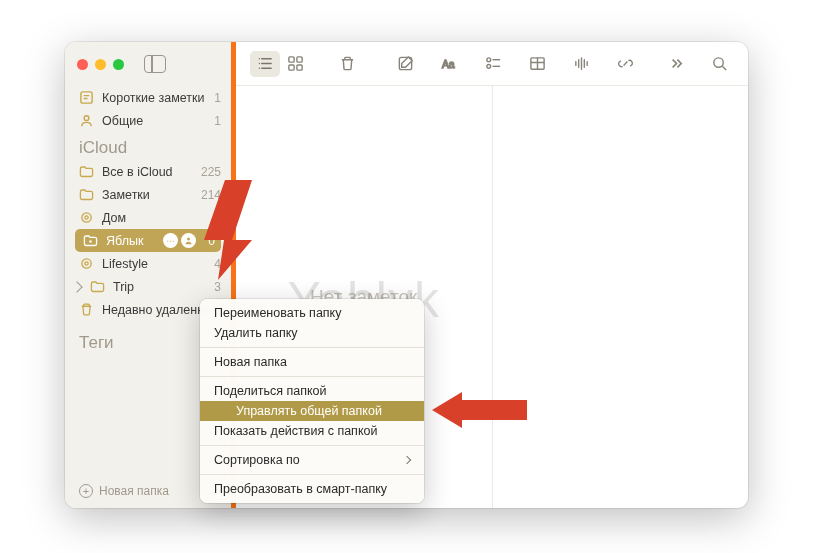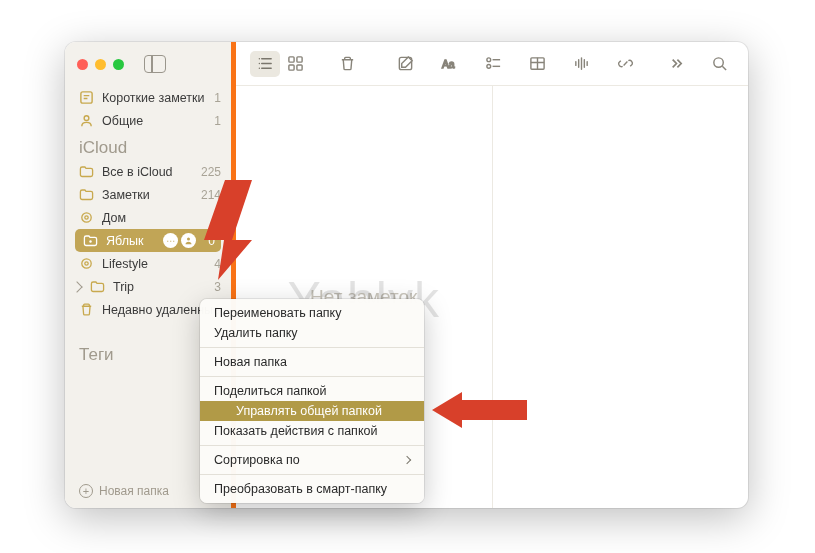--- a/index.html
+++ b/index.html
@@ -335,21 +335,21 @@
     </div>
     <div class="item">
       <span class="icon">
         <svg viewBox="0 0 16 16">
             <path d="M3 4.5h10M5 4.5V3.2c0-.5.4-.9.9-.9h4.2c.5 0 .9.4.9.9v1.3M4.2 4.5l.7 8.3c0 .6.5 1 1.1 1h4c.6 0 1.1-.4 1.1-1l.7-8.3" fill="none" stroke="#c8a94e" stroke-width="1.4"></path>
           </svg>
       </span>
       <span class="label">Недавно удаленные</span>
     </div>
 
-    <div class="section-header" style="margin-top:18px">Теги</div>
+    <div class="section-header" style="margin-top:6px">Теги</div>
 
     <div class="new-folder-row">
       <span class="plus-circle">+</span>
       <span>Новая папка</span>
     </div>
   </div>
 
   <div class="main">
     <div class="toolbar">
       <div class="tool-group">

